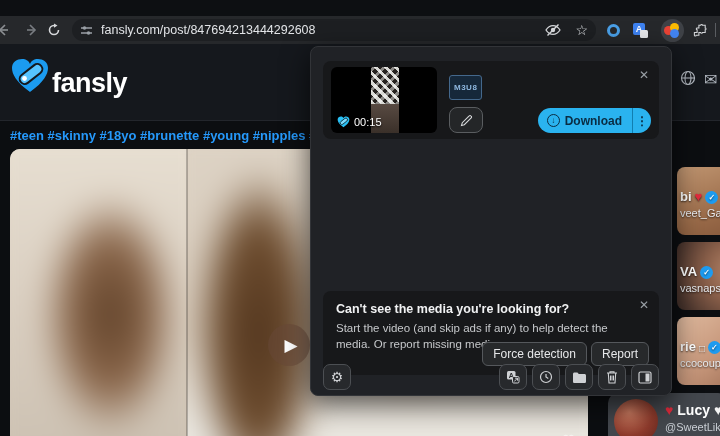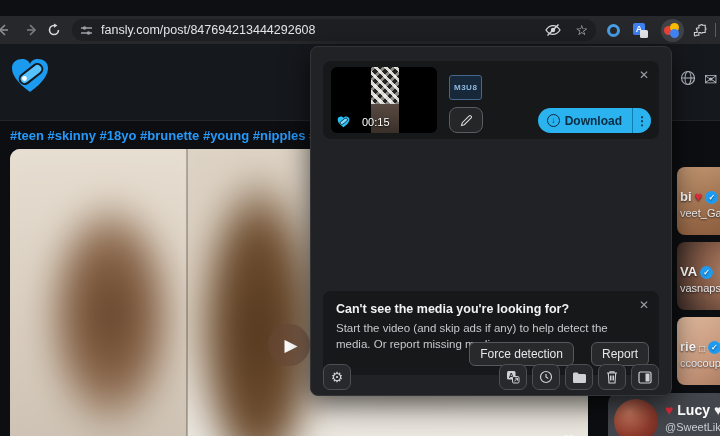--- a/index.html
+++ b/index.html
@@ -72,34 +72,34 @@
   
   .popup{position:absolute;left:310px;top:30px;width:362px;height:350px;background:#202226;border:1px solid #323438;border-radius:8px;box-shadow:0 8px 28px rgba(0,0,0,.65);z-index:50;}
   .p-card{position:absolute;left:12px;width:336px;background:#17181a;border-radius:8px;}
   .p-media{top:14px;height:78px;}
   .thumb{position:absolute;left:8px;top:6px;width:106px;height:66px;border-radius:6px;background:#000;overflow:hidden;}
   .thumb .strip{position:absolute;left:38%;width:26%;top:0;height:100%;}
   .thumb .strip .pat{position:absolute;left:0;top:0;width:100%;height:56%;
      background:repeating-linear-gradient(45deg,#d8d8d4 0 3px,#26221f 3px 7px),repeating-linear-gradient(-45deg,rgba(216,216,212,.55) 0 3px,rgba(38,34,31,0) 3px 7px);
      background-blend-mode:screen;filter:blur(.4px);}
   .thumb .strip .skin{position:absolute;left:0;top:56%;width:100%;height:44%;background:linear-gradient(180deg,#584a42,#3a3029);}
-  .dur{position:absolute;left:6px;bottom:5px;display:flex;gap:12px;color:#fff;font-size:11px;text-shadow:0 1px 2px #000;}
+  .dur{position:absolute;left:6px;bottom:5px;display:flex;gap:4px;color:#fff;font-size:11px;text-shadow:0 1px 2px #000;}
   .m3u8{position:absolute;left:126px;top:14px;font-size:8px;font-weight:bold;color:#8fb8e0;border:1px solid #44688c;background:#16283a;border-radius:3px;padding:7px 4px;letter-spacing:.5px;}
   .fname{position:absolute;left:164px;top:12px;color:#e9eaec;font-size:13px;white-space:nowrap;}
   .x-btn{position:absolute;right:10px;top:8px;color:#9aa0a6;font-size:12px;line-height:12px;cursor:default;}
   .edit-btn{position:absolute;left:126px;bottom:6px;width:34px;height:26px;border:1px solid #5a5d60;border-radius:8px;background:#242628;display:flex;align-items:center;justify-content:center;}
   .dl-group{position:absolute;right:8px;bottom:6px;display:flex;}
   .dl-btn{height:25px;background:#2ab3ef;border-radius:13px 0 0 13px;display:flex;align-items:center;gap:5px;padding:0 10px 0 9px;color:#0a2c42;font-size:12px;font-weight:bold;}
   .dl-more{width:19px;height:25px;background:#2ab3ef;border-radius:0 13px 13px 0;border-left:1px solid #117eb0;display:flex;align-items:center;justify-content:center;color:#0a2c42;font-size:12px;font-weight:bold;}
   .dl-cir{width:13px;height:13px;border-radius:50%;border:1.5px solid #0a2c42;display:flex;align-items:center;justify-content:center;font-size:8px;}
 
   .p-notice{top:244px;height:84px;}
   .n-title{position:absolute;left:13px;top:11px;color:#f1f2f3;font-size:12.5px;font-weight:bold;}
   .n-body{position:absolute;left:13px;top:29px;width:306px;color:#c6c8cb;font-size:11.5px;line-height:1.4;}
-  .n-btns{position:absolute;right:10px;bottom:9px;display:flex;gap:17px;}
+  .n-btns{position:absolute;right:10px;bottom:9px;display:flex;gap:4px;}
   .gray-btn{background:#27292b;border:1px solid #55585c;border-radius:6px;color:#e6e7e9;font-size:12px;padding:4px 10px;white-space:nowrap;}
 
   .p-bottom{position:absolute;left:12px;right:12px;bottom:5px;height:26px;}
   .tool-btn{width:28px;height:26px;background:#27292c;border:1px solid #4c4f53;border-radius:7px;display:flex;align-items:center;justify-content:center;color:#cfd1d4;}
   .tool-left{position:absolute;left:0;top:0;}
   .tool-right{position:absolute;right:0;top:0;display:flex;gap:5px;}
   .gear-glyph{font-size:14px;line-height:14px;}
 
   svg{display:block;}
 </style>
@@ -168,20 +168,21 @@
 
   <div class="page">
     <div class="site-header">
       <span style="position:absolute;left:10px;top:14px;">
         <svg width="40" height="36" viewBox="0 0 40 36">
           <path d="M20 34 C6 24 2 16 2 10 C2 4 7 1 12 1 C16 1 19 3 20 6 C21 3 24 1 28 1 C33 1 38 4 38 10 C38 16 34 24 20 34Z" fill="#1b9bf0"></path>
           <rect x="8" y="11" width="26" height="10" rx="5" transform="rotate(-38 21 16)" fill="#56c3ff" stroke="#15181d" stroke-width="2"></rect>
           <circle cx="14.5" cy="20.5" r="2.4" fill="#ffffff"></circle>
         </svg>
       </span>
+      <span class="brand">fansly</span>
       <span class="hdr-ic" style="left:680px;">
         <svg width="16" height="16" viewBox="0 0 16 16">
             <circle cx="8" cy="8" r="6.5" stroke="#b3b9c1" stroke-width="1.2" fill="none"></circle>
             <ellipse cx="8" cy="8" rx="3" ry="6.5" stroke="#b3b9c1" stroke-width="1.1" fill="none"></ellipse>
             <path d="M1.5 8 H14.5" stroke="#b3b9c1" stroke-width="1.1"></path>
           </svg>
       </span>
       <span class="hdr-ic" style="left:704px;font-size:16px;">✉</span>
     </div>
 

